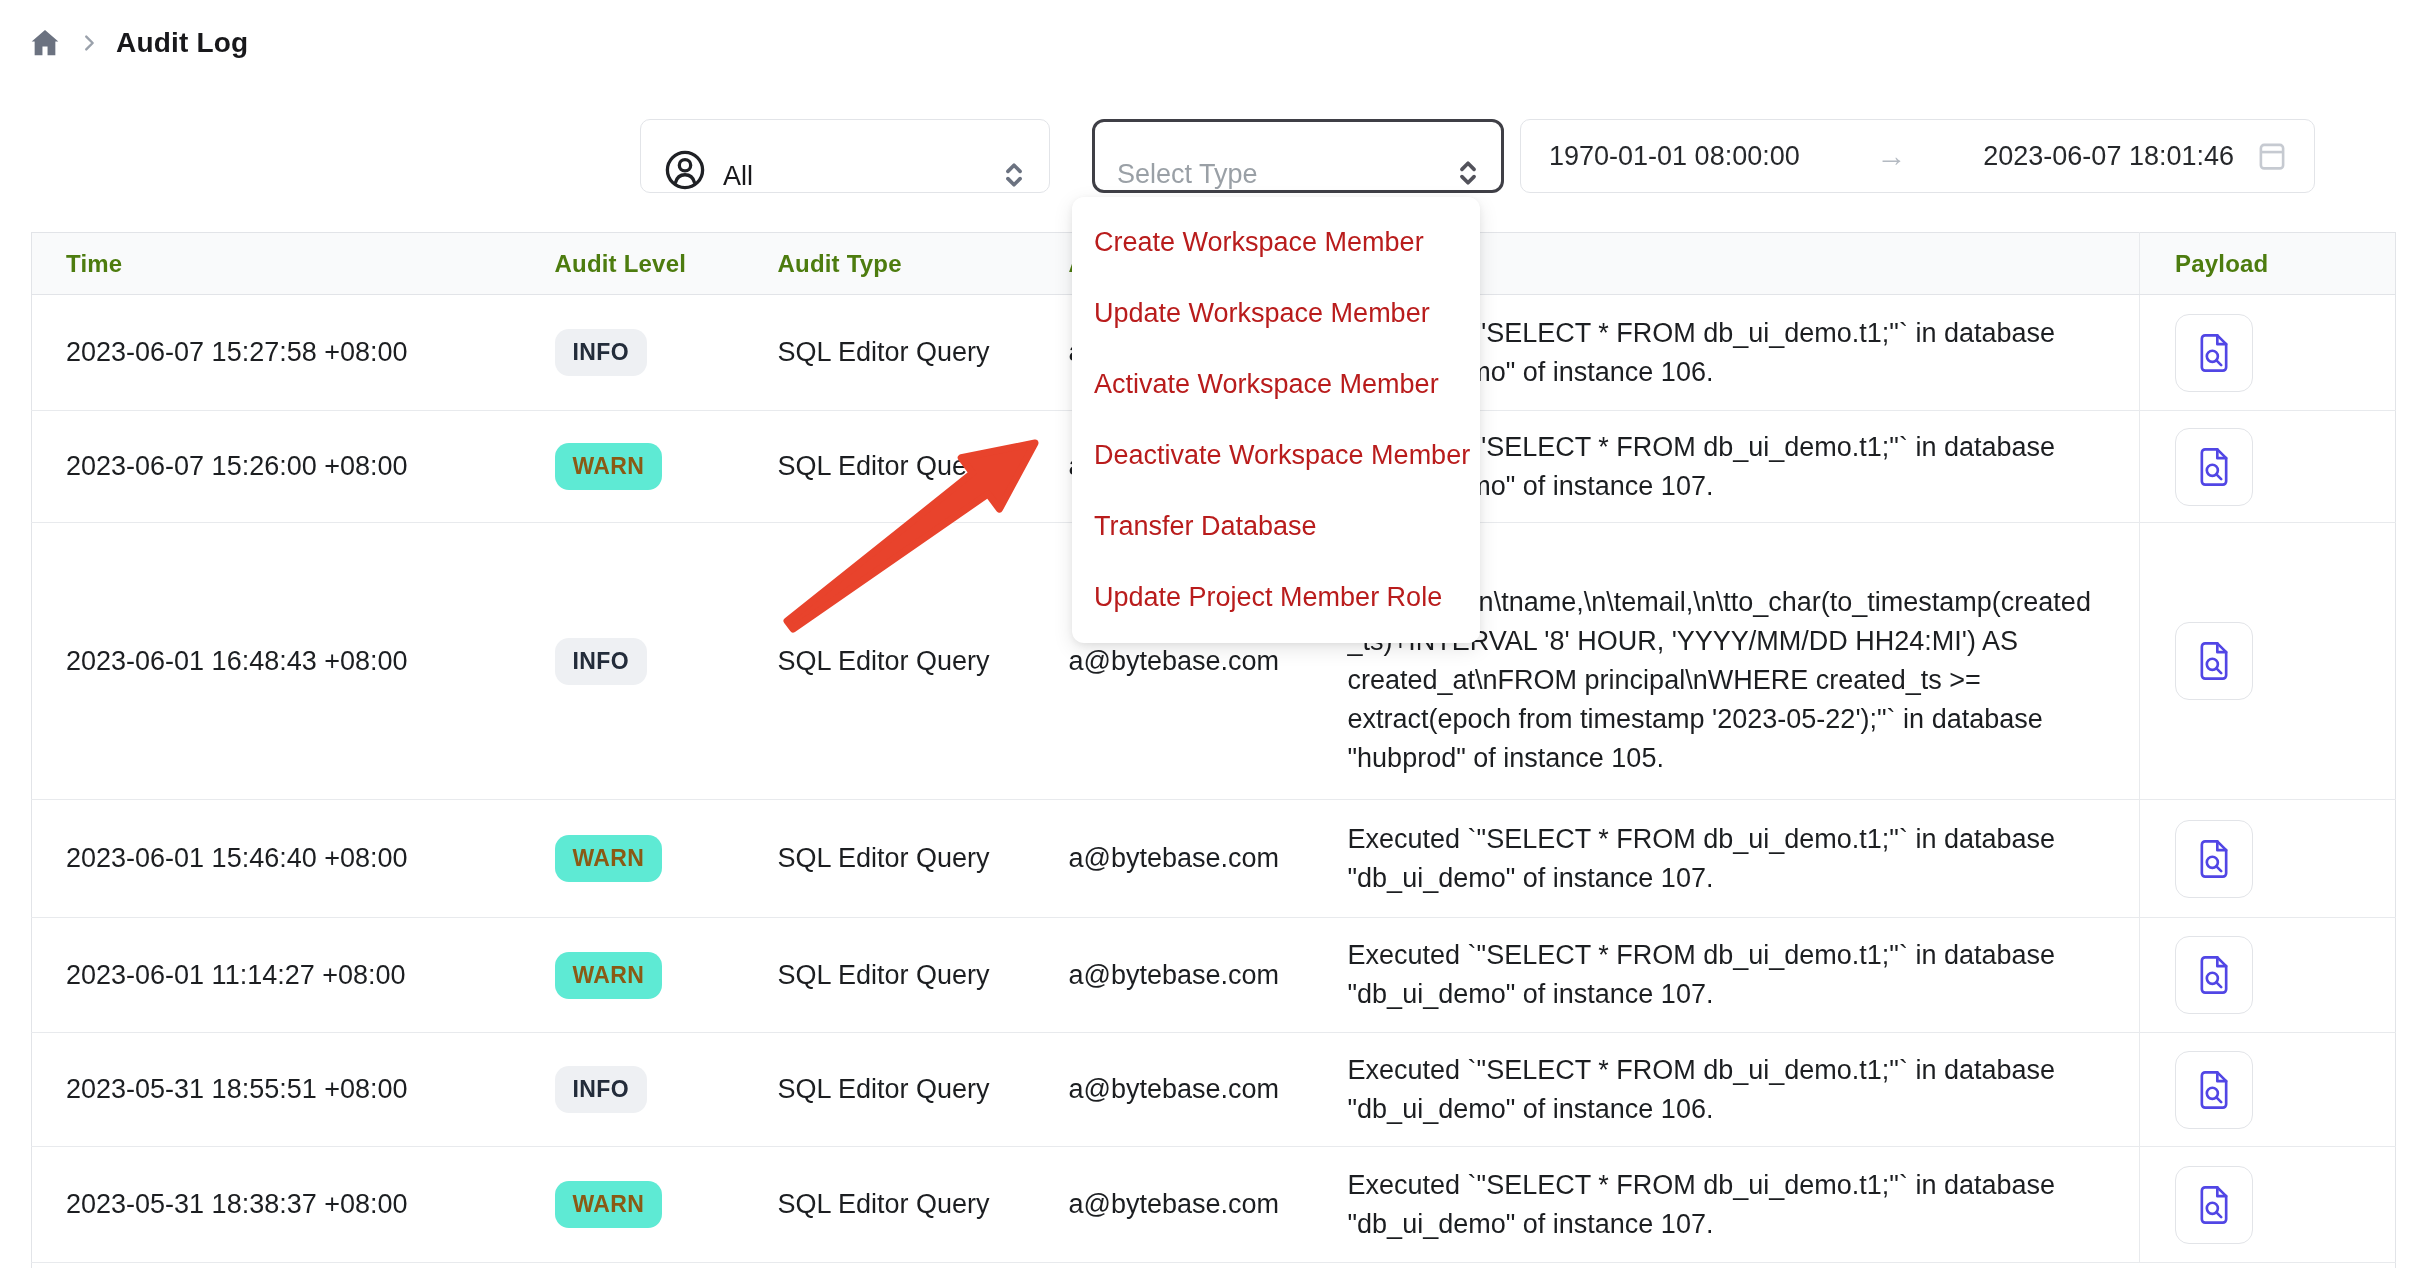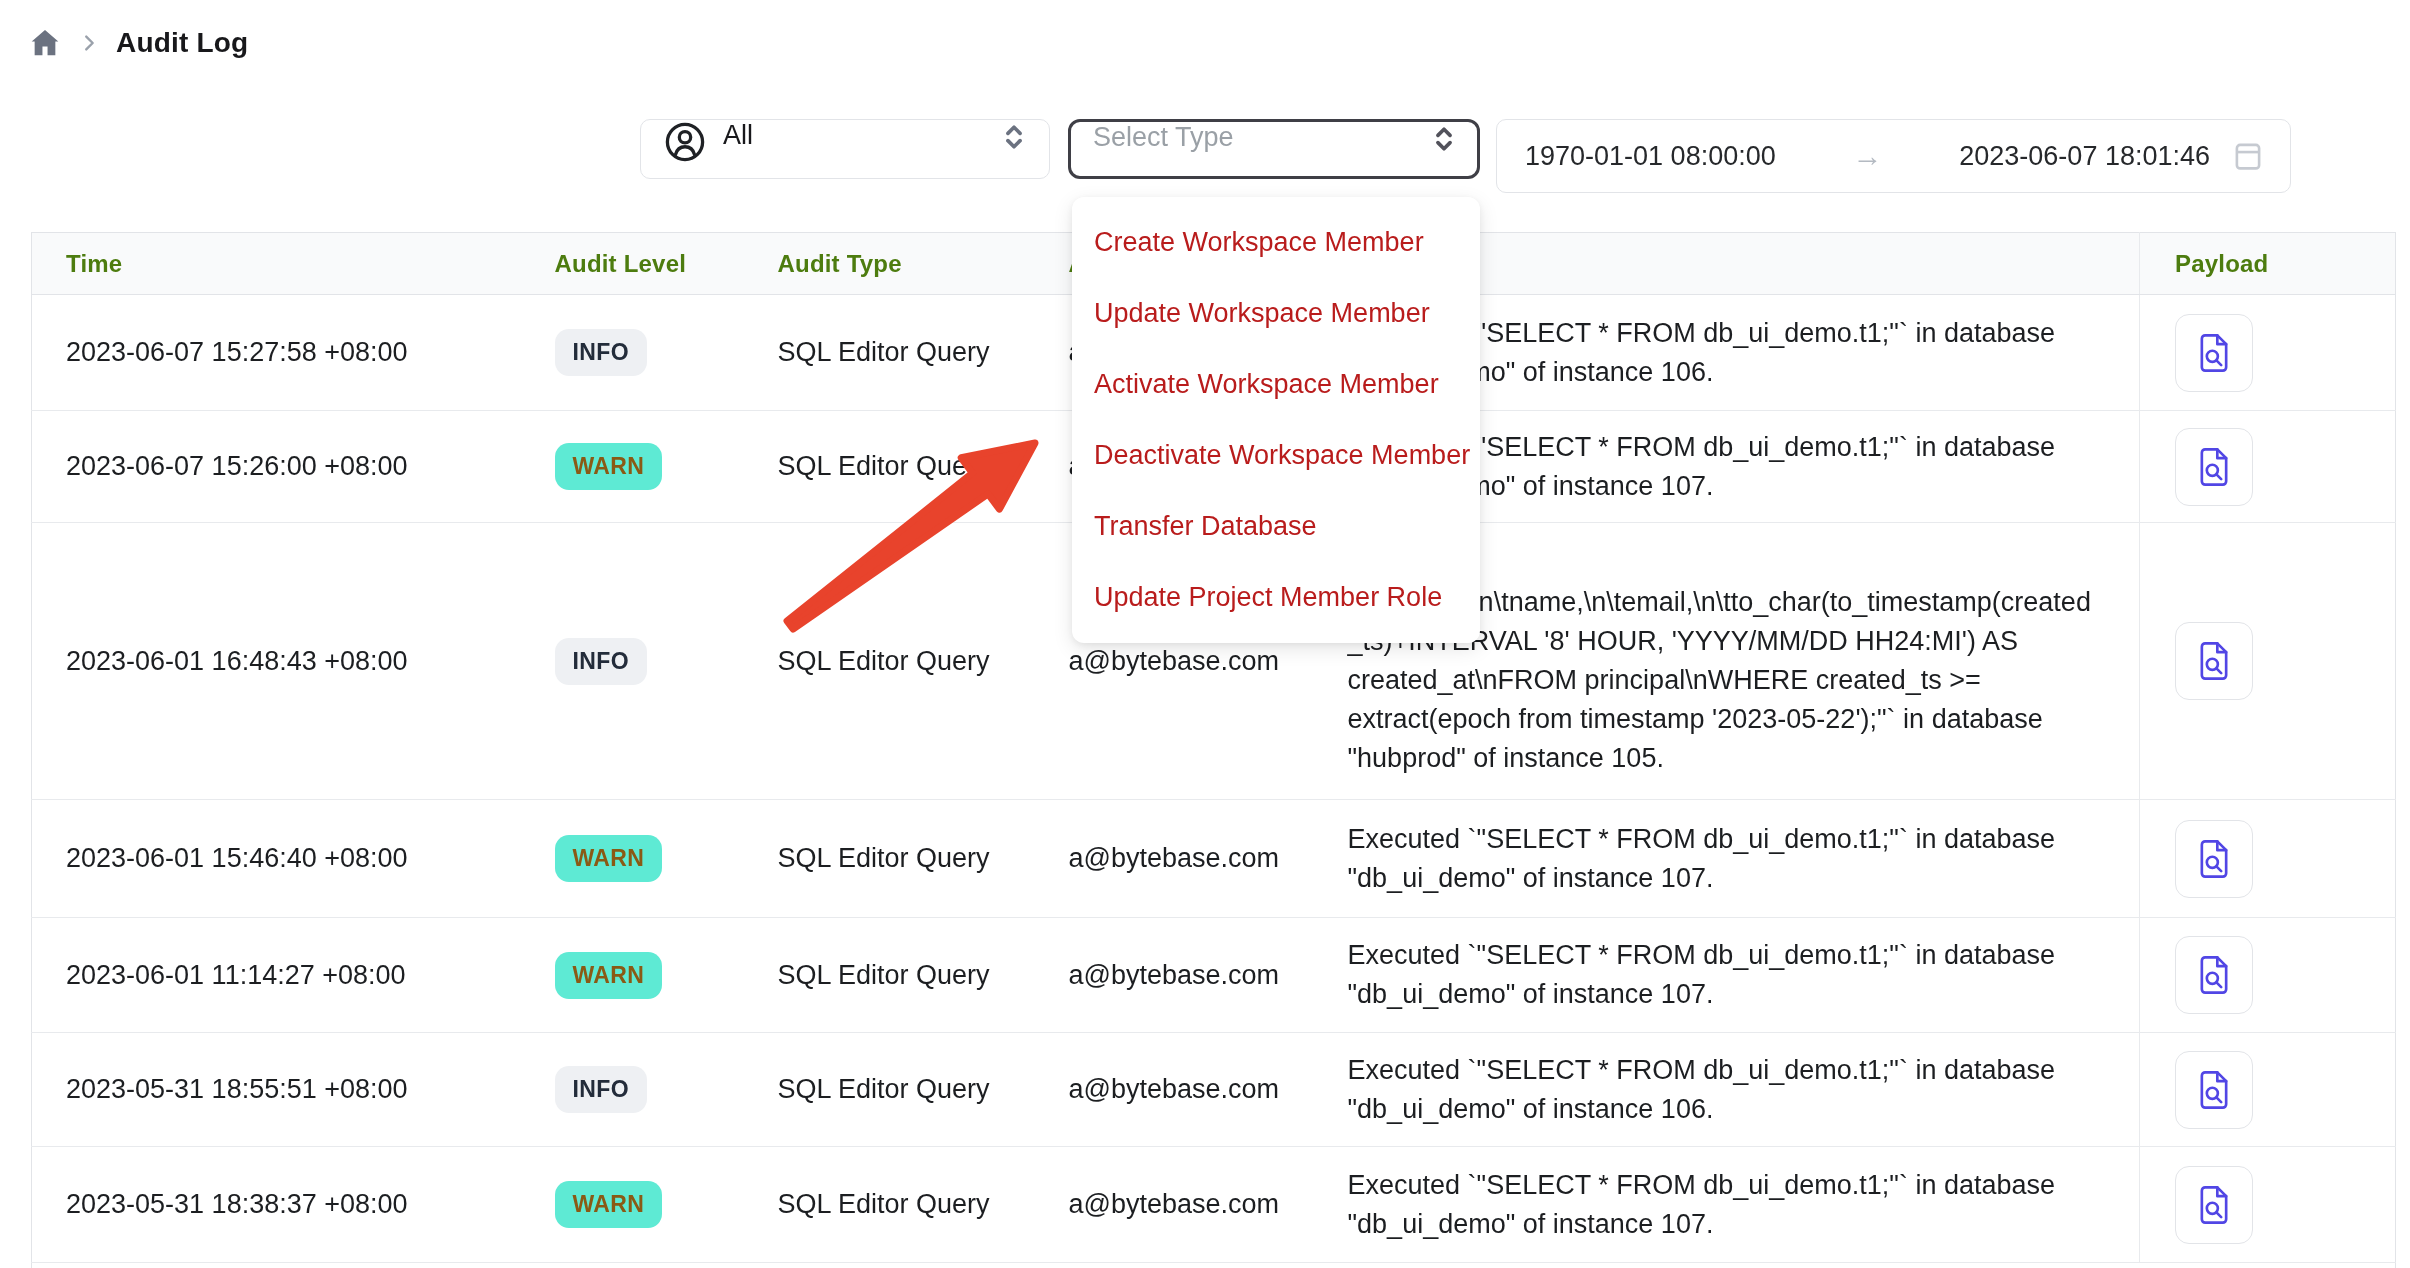--- a/index.html
+++ b/index.html
@@ -6,25 +6,25 @@
   html,body { background:#fff; }
   body { font-family:"Liberation Sans", sans-serif; color:#1c1e21; }
   #screen { position:relative; width:2410px; height:1268px; background:#fff; overflow:hidden; }
 
   
   .breadcrumb { position:absolute; left:28px; top:26px; display:flex; align-items:center; gap:16px; z-index:5; }
   .crumb-title { font-size:28px; font-weight:700; color:#18181b; letter-spacing:.2px; }
 
   
   .filterbar { position:absolute; top:119px; left:640px; height:74px; z-index:10; display:flex; }
-  .select-box { height:60px; background:#fff; border:1px solid #e2e4e8; border-radius:10px;
-                display:flex; align-items:flex-start; font-size:27px; }
+  .select-box { height:74px; background:#fff; border:1px solid #e2e4e8; border-radius:10px;
+                display:flex; align-items:flex-end; font-size:27px; }
   .actor-select { width:410px; margin-right:18px; padding:0 20px 0 22px; }
   .actor-select .val { margin-left:16px; color:#18181b; flex:1; }
-  .type-select { width:412px; margin-right:16px; border:3px solid #3f3f46; border-radius:12px; padding:0 18px 0 22px; }
+  .type-select { width:412px; margin-right:16px; border:3px solid #3f3f46; border-radius:12px; padding:0 18px 0 22px;margin-left:24px; }
   .type-select .placeholder { color:#9aa0a6; flex:1; }
   .date-range { width:795px; border:1px solid #e2e4e8; border-radius:10px; height:74px;
                 display:flex; align-items:center; padding:0 26px 0 28px; font-size:27px; color:#26282b; }
   .date-range .sep { flex:1; text-align:center; color:#b4bac2; font-size:30px; }
 
   
   .type-menu { position:absolute; left:1072px; top:197px; width:408px; z-index:40;
                background:#fff; border-radius:12px; padding:10px 0;
                box-shadow:0 6px 20px rgba(0,0,0,.10), 0 2px 6px rgba(0,0,0,.06); }
   .type-menu .item { height:71px; line-height:71px; padding:0 10px 0 22px; font-size:27px; color:#b91c1c;

